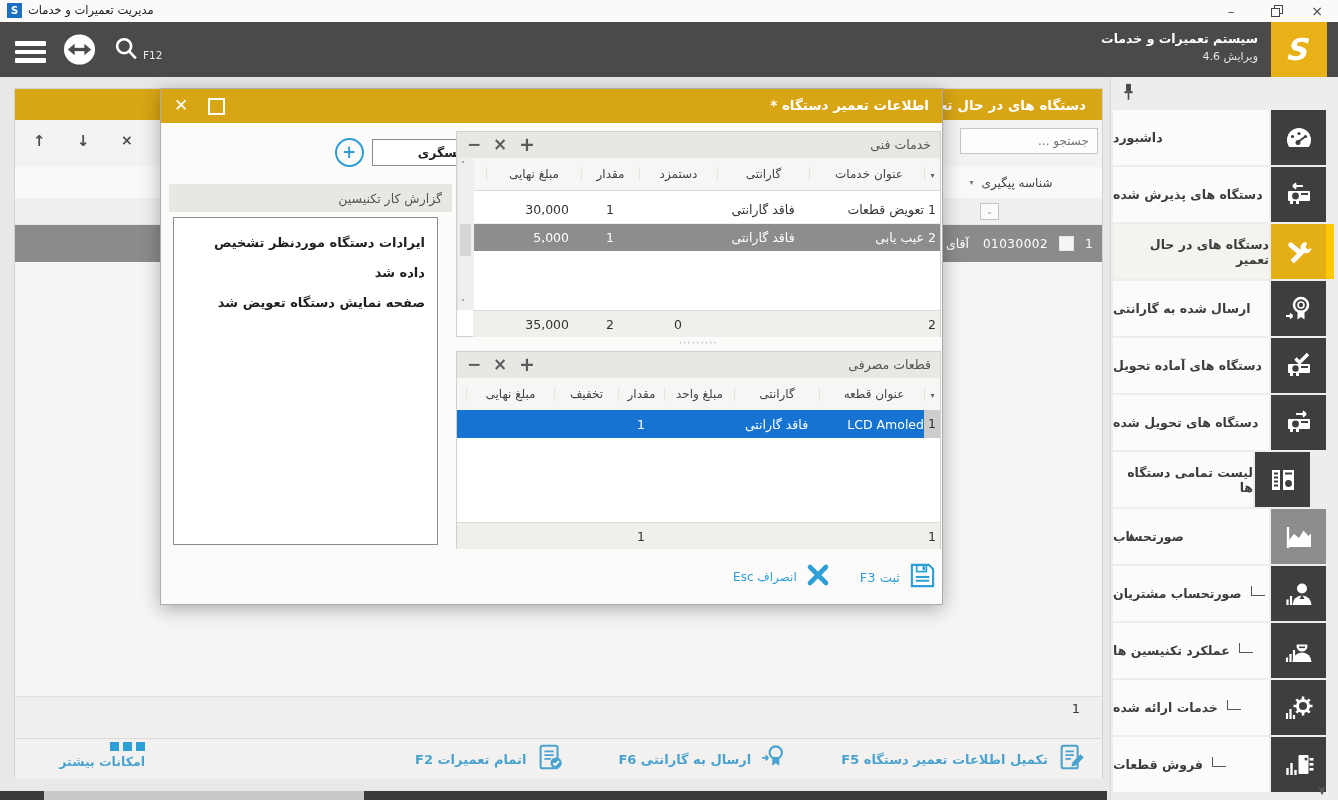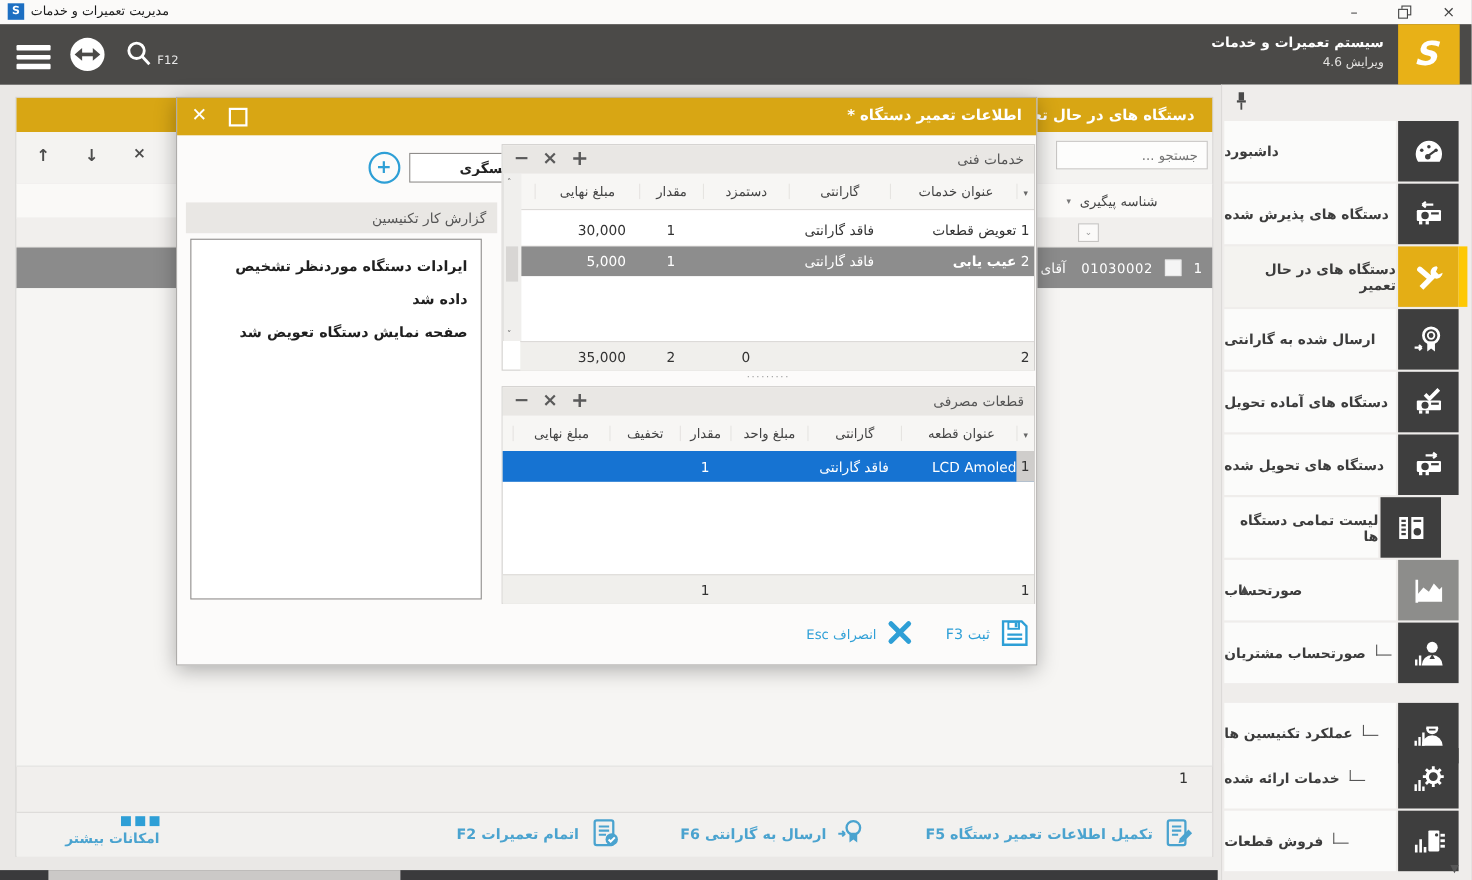--- a/index.html
+++ b/index.html
@@ -219,21 +219,21 @@
       <div class="svc-row p" style="top:64px;background:#fff;border-bottom:1px solid #f0eeec;">
         <div class="gcell cn">1</div>
         <div class="gcell svc-t bold" style="font-weight:400;">تعویض قطعات</div>
         <div class="gcell svc-w">فاقد گارانتی</div>
         <div class="gcell svc-g"></div>
         <div class="gcell svc-q">1</div>
         <div class="gcell svc-m">30,000</div>
       </div>
       <div class="svc-row p" style="top:92px;background:#8d8d8d;color:#fff;">
         <div class="gcell cn" style="color:#fff;">2</div>
-        <div class="gcell svc-t" style="color:#fff;font-weight:bold;">عیب یابی</div>
+        <div class="gcell svc-t" style="color:#fff;">عیب یابی</div>
         <div class="gcell svc-w" style="color:#fff;">فاقد گارانتی</div>
         <div class="gcell svc-g" style="color:#fff;"></div>
         <div class="gcell svc-q" style="color:#fff;">1</div>
         <div class="gcell svc-m" style="color:#fff;">5,000</div>
       </div>
 
       <div class="p" style="left:0;top:26px;width:16px;bottom:26px;background:#f0efed;border-left:1px solid #e2e0de;">
         <span style="position:absolute;left:3px;top:3px;font-size:8px;color:#666;">˄</span>
         <div style="position:absolute;left:2px;top:66px;width:11px;height:32px;background:#d8d6d4;"></div>
         <span style="position:absolute;left:3px;bottom:2px;font-size:8px;color:#666;">˅</span>
@@ -448,21 +448,21 @@
       <div class="p sb-icon">
         <svg width="34" height="34" viewBox="0 0 34 34">
             <circle cx="20" cy="11.5" r="5" fill="#fff"></circle>
             <path d="M10.5 28a9.5 9.5 0 0 1 19 0z" fill="#fff"></path>
             <path d="M20 17.5l-2.5 4.5h5z" fill="#3e3e3e"></path>
             <path d="M5.5 28v-5.5M9 28v-9" stroke="#fff" stroke-width="2.2"></path>
           </svg>
       </div>
     </div>
 
-    <div class="p" style="left:0;right:0;top:546px;height:55px;margin-top:16px;">
+    <div class="p" style="left:0;right:0;top:546px;height:55px;">
       <div class="p sb-label">
           <span class="sb-conn"></span>
           <span>عملکرد تکنیسین ها</span>
         </div>
       <div class="p sb-icon">
         <svg width="34" height="34" viewBox="0 0 34 34">
             <circle cx="20" cy="12" r="5.5" fill="#fff"></circle>
             <path d="M14.5 10.5a5.5 5.5 0 0 1 11 0z" fill="#3e3e3e"></path>
             <rect x="17" y="12.5" width="6" height="1.6" fill="#3e3e3e"></rect>
             <path d="M10.5 28a9.5 9.5 0 0 1 19 0z" fill="#fff"></path>

